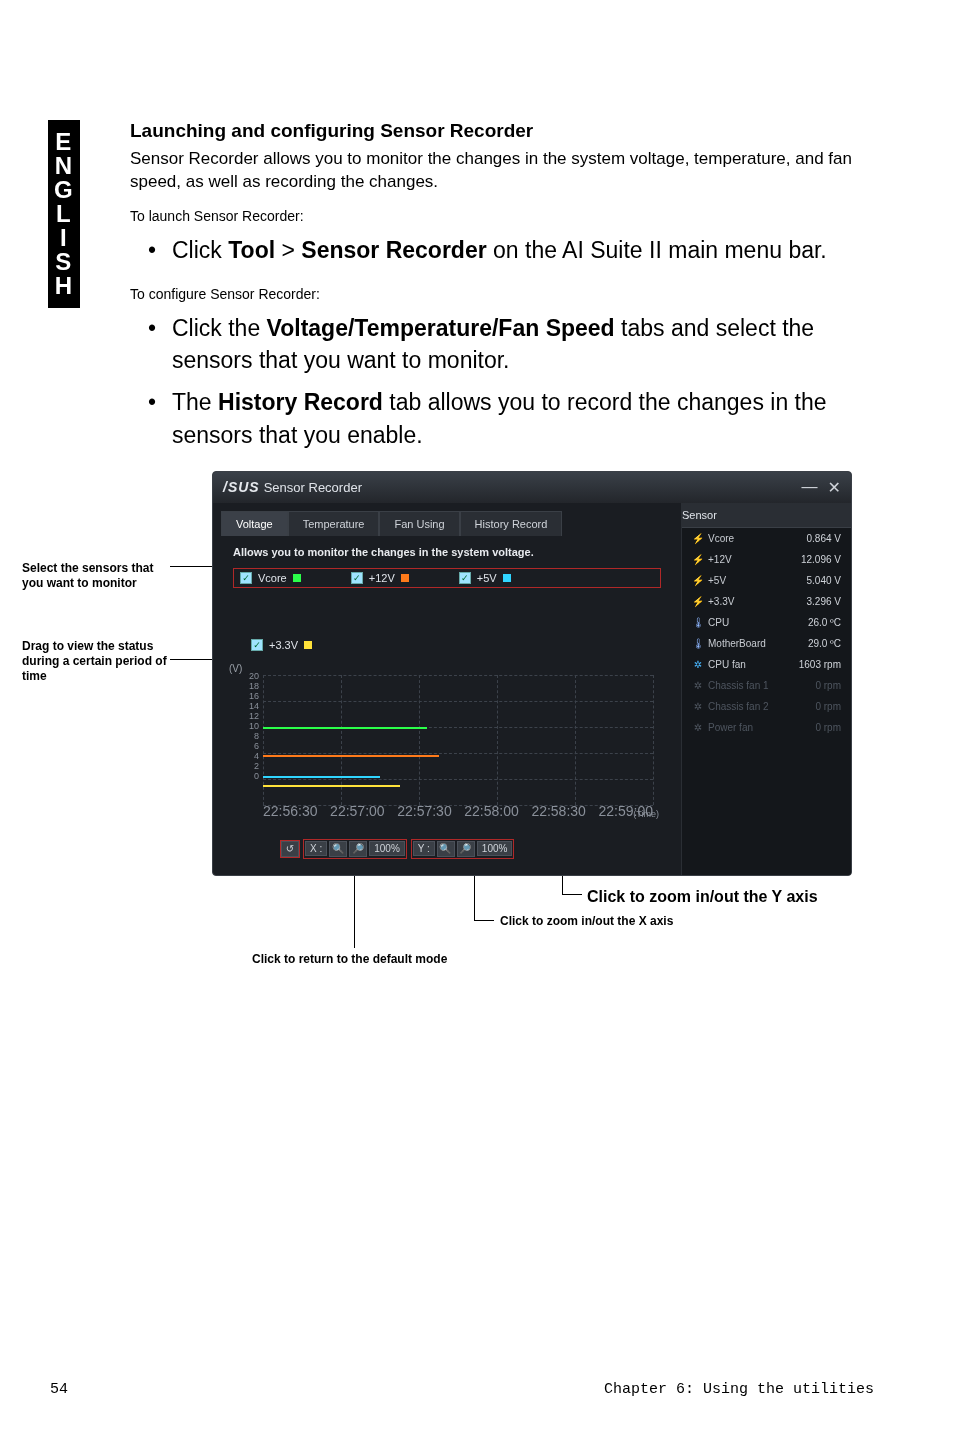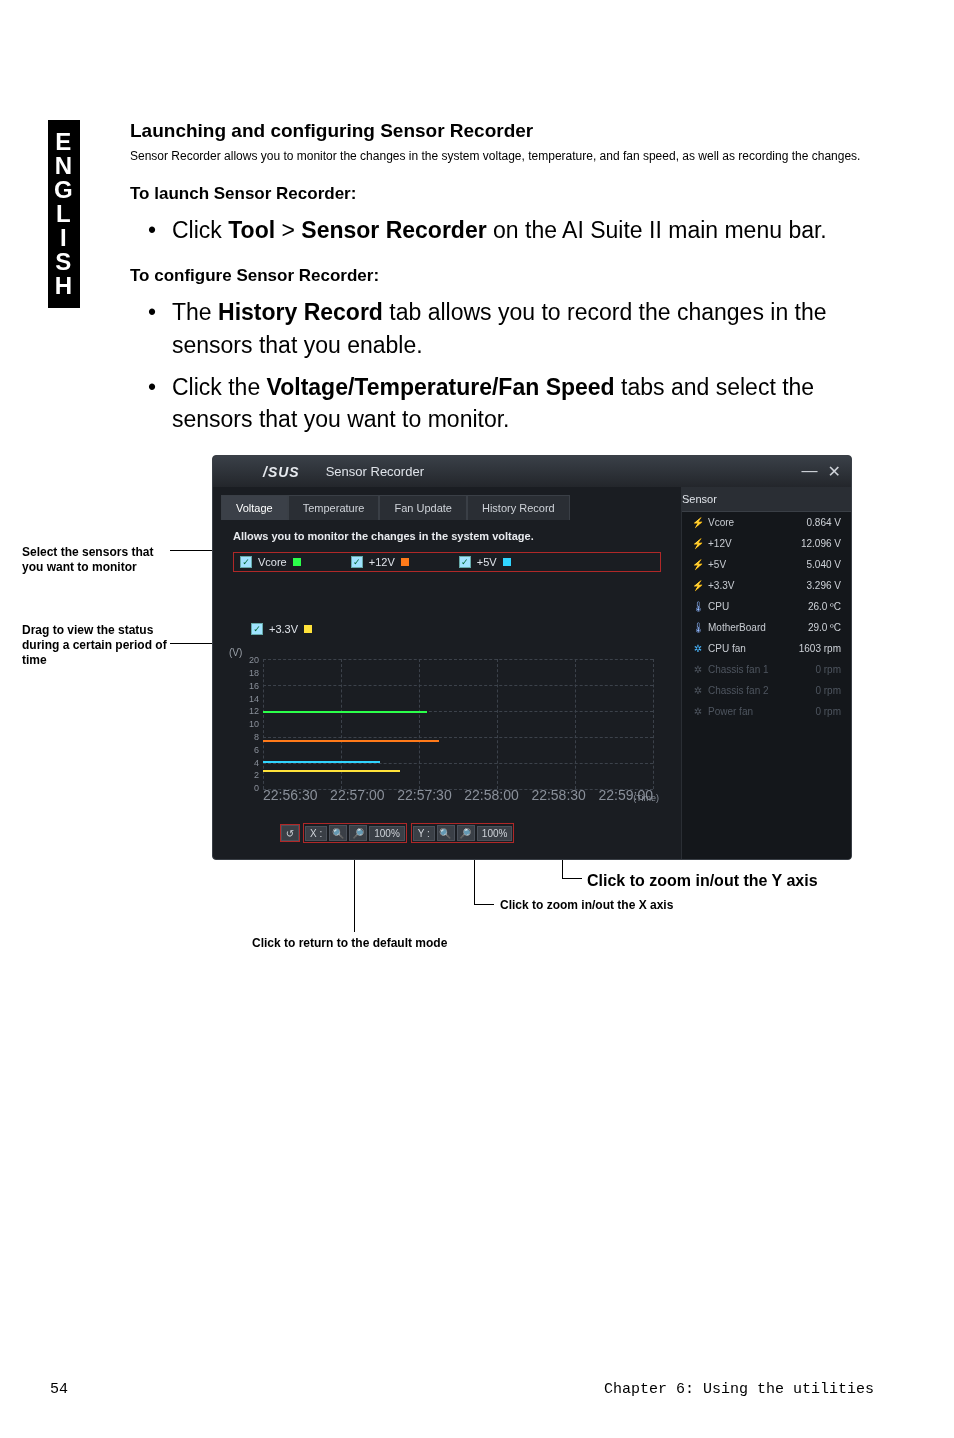--- a/index.html
+++ b/index.html
@@ -3,38 +3,38 @@
 <meta charset="utf-8">
 <style>
   * { box-sizing: border-box; margin: 0; padding: 0; }
   html, body { width: 954px; height: 1438px; background: #fff; font-family: Arial, Helvetica, sans-serif; color: #000; }
   .page { position: relative; width: 954px; height: 1438px; padding: 120px 80px 40px 80px; }
   .side-tab { position: absolute; left: 48px; top: 120px; background: #000; color: #fff; padding: 10px 6px; font-weight: bold; font-size: 24px; letter-spacing: 1px; writing-mode: horizontal-tb; }
   .side-tab span { display: block; }
   .vtxt { display: flex; flex-direction: column; align-items: center; font-family: Arial, sans-serif; }
   .vtxt span { line-height: 1; font-size: 24px; font-weight: bold; }
   h2.section { font-size: 19px; font-weight: bold; margin: 0 0 6px 0; }
-  p.body { font-size: 12px; line-height: 1.35; }
-  p.sub { font-size: 17px; font-weight: bold; margin: 20px 0 10px 0; }
+  p.body { font-size: 17px; line-height: 1.35; }
+  p.sub { font-size: 14px; font-weight: normal; margin: 14px 0 10px 0; }
   ul.bullets { list-style: none; margin: 0 0 20px 0; }
   ul.bullets li { font-size: 23px; line-height: 1.4; padding-left: 42px; position: relative; margin-bottom: 10px; }
   ul.bullets li::before { content: "•"; position: absolute; left: 18px; top: 0; }
   .bold { font-weight: bold; }
 
   
   .figure-wrap { position: relative; margin: 20px auto 0 auto; width: 700px; }
   .left-labels { position: absolute; left: -130px; top: 80px; width: 150px; font-size: 12px; font-weight: bold; line-height: 1.25; }
   .left-labels .grp1 { margin-top: 10px; }
   .left-labels .grp2 { margin-top: 48px; }
   .connector1 { position: absolute; left: 18px; top: 95px; width: 50px; height: 1px; background: #000; }
   .connector2 { position: absolute; left: 18px; top: 188px; width: 65px; height: 1px; background: #000; }
 
   .app { width: 640px; background: #1a1d22; border: 1px solid #3a3f46; border-radius: 4px; overflow: hidden; font-size: 11px; color: #c8ccd2; position: relative; margin-left: 60px; }
   .titlebar { display: flex; align-items: center; justify-content: space-between; background: linear-gradient(#3a4048,#23262b); padding: 6px 10px; }
-  .titlebar .left { display: flex; align-items: center; gap: 26px; margin-left: 40px; }
+  .titlebar .left { display: flex; align-items: center; gap: 4px; }
   .asus-logo { font-weight: 900; font-style: italic; letter-spacing: 1px; color: #e6e9ee; font-size: 14px; }
   .titlebar .title { color: #dfe3e9; font-size: 13px; }
   .win-ctrls { display: flex; gap: 10px; color: #cfd3d9; font-size: 16px; }
   .app-body { display: flex; }
   .main-col { flex: 1; padding: 8px; }
   .tabs { display: flex; }
   .tab { flex: 0 0 auto; padding: 6px 14px; background: #2a2e34; border: 1px solid #3a3f46; border-bottom: none; font-size: 11px; color: #cfd3d9; }
   .tab.active { background: #3b4048; color: #fff; }
   .caption { padding: 10px 12px 6px 12px; color: #e8eaee; font-weight: bold; font-size: 11px; }
   .sensor-select { padding: 4px 12px 8px 12px; display: flex; gap: 50px; flex-wrap: wrap; }
@@ -54,21 +54,21 @@
   .gline { position: absolute; left: 0; right: 0; height: 0; border-top: 1px dashed #3c424b; }
   .vline { position: absolute; top: 0; bottom: 0; width: 0; border-left: 1px dashed #3c424b; }
   .series { position: absolute; left: 14px; right: 10px; top: 12px; bottom: 28px; }
   .ln { position: absolute; left: 0; width: 40%; height: 2px; }
   .ln.green { background: #2bff4a; top: 55%; }
   .ln.orange { background: #ff7a1a; top: 62%; width: 45%; }
   .ln.cyan { background: #30d5ff; top: 78%; width: 30%; }
   .ln.yellow { background: #ffe23a; top: 85%; width: 35%; }
   .xticks { position: absolute; left: 14px; right: 10px; bottom: 14px; display: flex; justify-content: space-between; font-size: 14px; color: #8a909a; }
   .timelab { position: absolute; right: 4px; bottom: 14px; color: #8a909a; font-size: 9px; }
-  .yticks { position: absolute; left: -4px; top: 8px; bottom: 24px; display: flex; flex-direction: column; justify-content: space-between; font-size: 9px; color: #8a909a; text-align: right; width: 14px; }
+  .yticks { position: absolute; left: -4px; top: 8px; bottom: 36px; display: flex; flex-direction: column; font-size: 9px; color: #8a909a; text-align: right; width: 14px; }
 
   .zoombar { display: flex; align-items: center; gap: 4px; padding: 0 0 8px 60px; font-size: 10px; color: #cfd3d9; }
   .zbtn { width: 18px; height: 16px; background: #3a3f46; border: 1px solid #4b515a; display: inline-flex; align-items: center; justify-content: center; font-size: 10px; }
   .zlabel { background: #3a3f46; border: 1px solid #4b515a; padding: 1px 4px; }
   .zgroup { display:inline-flex; border:1px solid #b02828; padding:1px; gap:2px; align-items:center; }
 
   .sensor-col { width: 170px; background: #14171b; border-left: 1px solid #2a2e34; }
   .sensor-head { padding: 6px 0; background: #2a2e34; color: #dfe3e9; font-size: 11px; border-bottom: 1px solid #3a3f46; }
   .srow { display: flex; justify-content: space-between; align-items: center; padding: 5px 10px; font-size: 10px; }
   .srow.dim { color: #4e555f; }
@@ -123,24 +123,24 @@
     <p class="sub">To launch Sensor Recorder:</p>
     <ul class="bullets">
       <li>
         <span>Click </span><span class="bold">Tool</span><span> &gt; </span><span class="bold">Sensor Recorder</span><span> on the AI Suite II main menu bar.</span>
       </li>
     </ul>
 
     <p class="sub">To configure Sensor Recorder:</p>
     <ul class="bullets">
       <li>
-        <span>The </span><span class="bold">History Record</span><span> tab allows you to record the changes in the sensors that you enable.</span>
+        <span>Click the </span><span class="bold">Voltage/Temperature/Fan Speed</span><span> tabs and select the sensors that you want to monitor.</span>
       </li>
       <li>
-        <span>Click the </span><span class="bold">Voltage/Temperature/Fan Speed</span><span> tabs and select the sensors that you want to monitor.</span>
+        <span>The </span><span class="bold">History Record</span><span> tab allows you to record the changes in the sensors that you enable.</span>
       </li>
     </ul>
 
     <div class="figure-wrap">
       <div class="left-labels">
         <div class="grp1">Select the sensors that you want to monitor</div>
         <div class="grp2">Drag to view the status during a certain period of time</div>
       </div>
       <div class="connector1"></div>
       <div class="connector2"></div>
@@ -154,21 +154,21 @@
           <div class="win-ctrls">
             <span>—</span>
             <span>✕</span>
           </div>
         </div>
         <div class="app-body">
           <div class="main-col">
             <div class="tabs">
               <div class="tab active">Voltage</div>
               <div class="tab">Temperature</div>
-              <div class="tab">Fan Update</div>
+              <div class="tab">Fan Using</div>
               <div class="tab">History Record</div>
             </div>
             <div class="caption">Allows you to monitor the changes in the system voltage.</div>
             <div class="sensor-select">
               <div class="row">
                 <label class="chk">
                     <span class="box">✓</span>
                     <span>Vcore</span>
                     <span class="swatch sw-green"></span>
                   </label>

